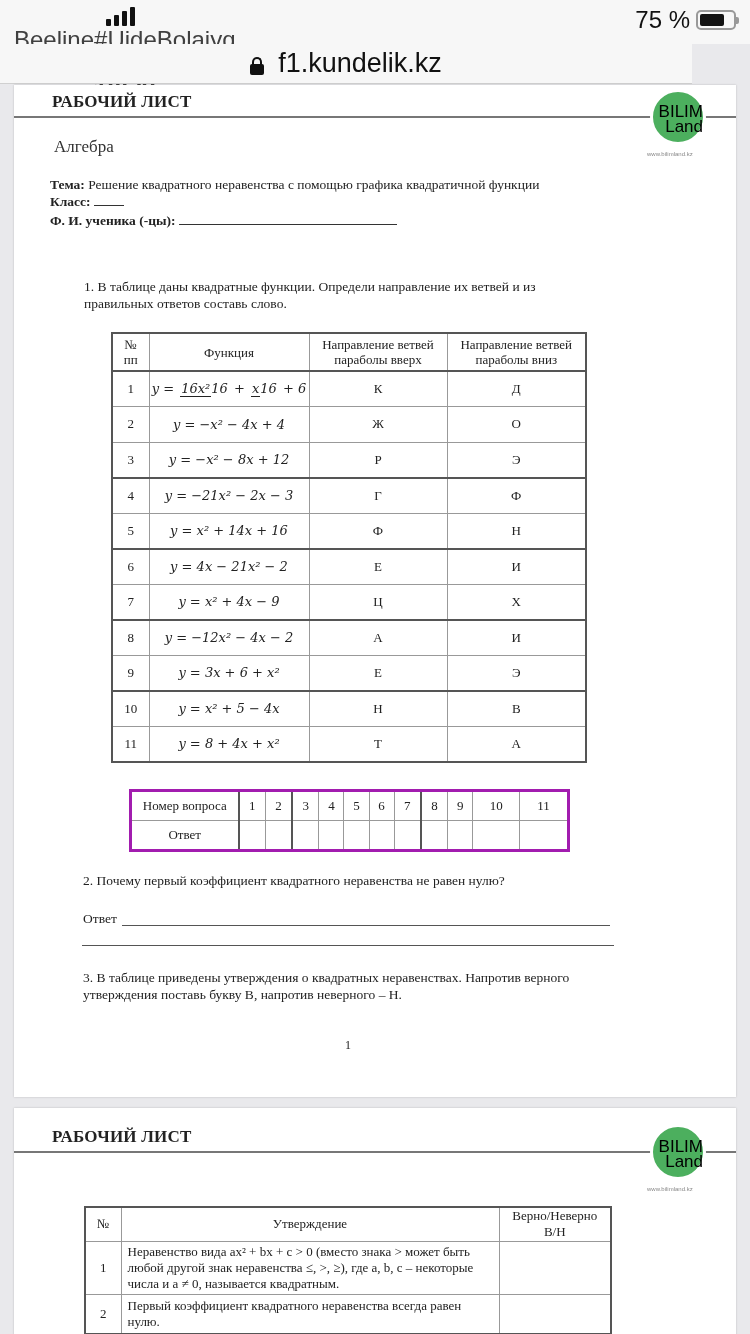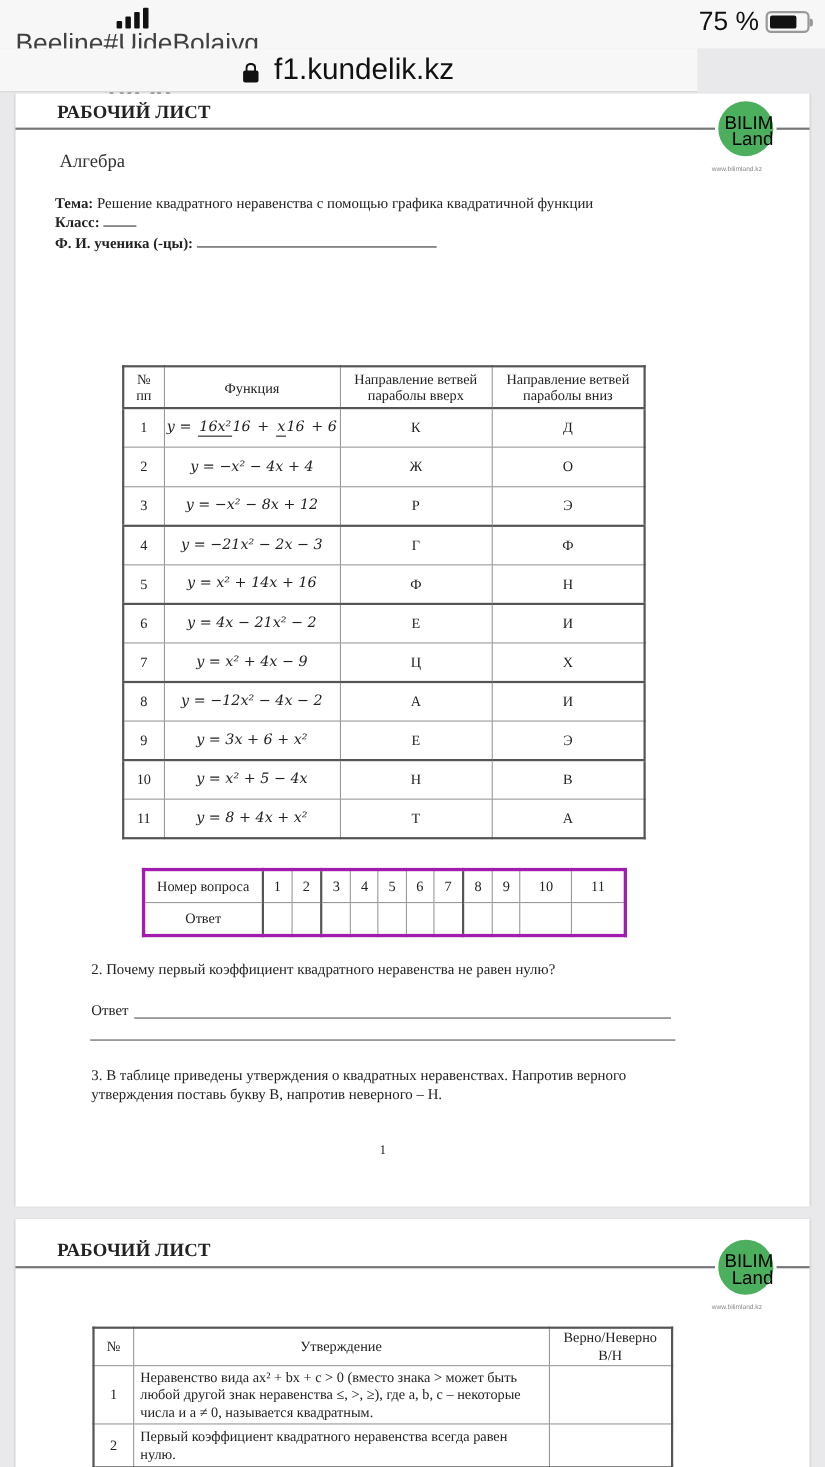--- a/index.html
+++ b/index.html
@@ -12,21 +12,21 @@
   .signal { display: flex; align-items: flex-end; gap: 3px; margin-right: 8px; height: 20px; }
   .signal span { width: 5px; background: #111; border-radius: 1px; display: block; }
   .wifi { margin-left: 10px; margin-right: 18px; width: 26px; height: 20px; position: relative; }
   .sb-time { font-weight: bold; font-size: 24px; }
   .sb-right { position: absolute; right: 14px; top: 6px; display: flex; align-items: center; font-size: 24px; color: #111; }
   .battery { margin-left: 6px; width: 40px; height: 20px; border: 2px solid #999; border-radius: 5px; position: relative; padding: 2px; }
   .battery .fill { height: 100%; background: #111; border-radius: 2px; }
   .battery::after { content: ""; position: absolute; right: -5px; top: 5px; width: 3px; height: 7px; background: #999; border-radius: 0 2px 2px 0; }
 
   
-  .urlbar { position: absolute; left: 0; top: 44px; width: 634px; height: 40px; background: #f7f7f7; display: flex; justify-content: center; align-items: center; font-family: "Liberation Sans", sans-serif; font-size: 27px; color: #111; border-bottom: 1px solid #d0d0d0; }
+  .urlbar { position: absolute; left: 0; top: 44px; width: 692px; height: 40px; background: #f7f7f7; display: flex; justify-content: center; align-items: center; font-family: "Liberation Sans", sans-serif; font-size: 27px; color: #111; border-bottom: 1px solid #d0d0d0; }
   .lock { width: 14px; height: 18px; position: relative; margin-right: 14px; margin-top: 4px; }
   .lock .body { position: absolute; bottom: 0; left: 0; width: 14px; height: 11px; background: #111; border-radius: 2px; }
   .lock .shackle { position: absolute; top: 0; left: 2px; width: 10px; height: 10px; border: 2px solid #111; border-bottom: none; border-radius: 5px 5px 0 0; }
 
   
   .page { position: absolute; left: 14px; width: 722px; background: #fff; box-shadow: 0 0 2px rgba(0,0,0,0.2); }
   .page1 { top: 85px; height: 1012px; }
   .page2 { top: 1108px; height: 240px; }
 
   .ws-title { position: absolute; left: 38px; font-weight: bold; font-size: 17px; letter-spacing: 0.2px; color: #222; }
@@ -119,20 +119,21 @@
   </div>
   <div class="meta" style="top:109px">
     <b>Класс:</b>
     <span class="line-blank" style="width:30px"></span>
   </div>
   <div class="meta" style="top:128px">
     <b>Ф. И. ученика (-цы):</b>
     <span class="line-blank" style="width:218px"></span>
   </div>
 
+  <div class="para" style="left:70px; top:193px; width:500px;">1. В таблице даны квадратные функции. Определи направление их ветвей и из правильных ответов составь слово.</div>
 
   <table class="t1">
     <tbody>
         <tr>
       <th style="width:37px"><span>№</span><br><span>пп</span></th>
       <th style="width:160px">Функция</th>
       <th style="width:138px"><span>Направление ветвей</span><br><span>параболы вверх</span></th>
       <th><span>Направление ветвей</span><br><span>параболы вниз</span></th>
     </tr>
     <tr class="thick">

